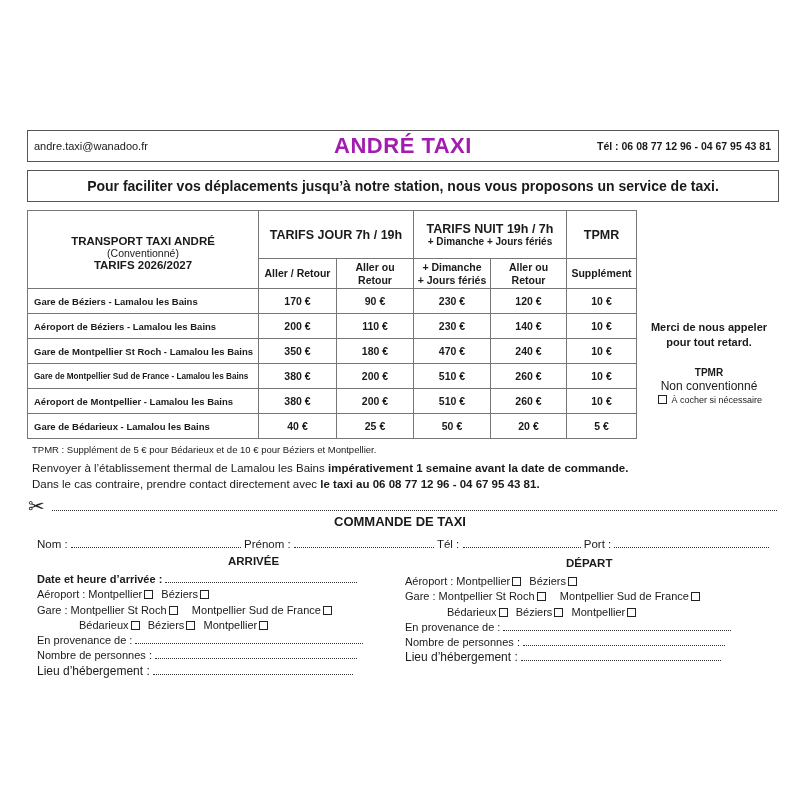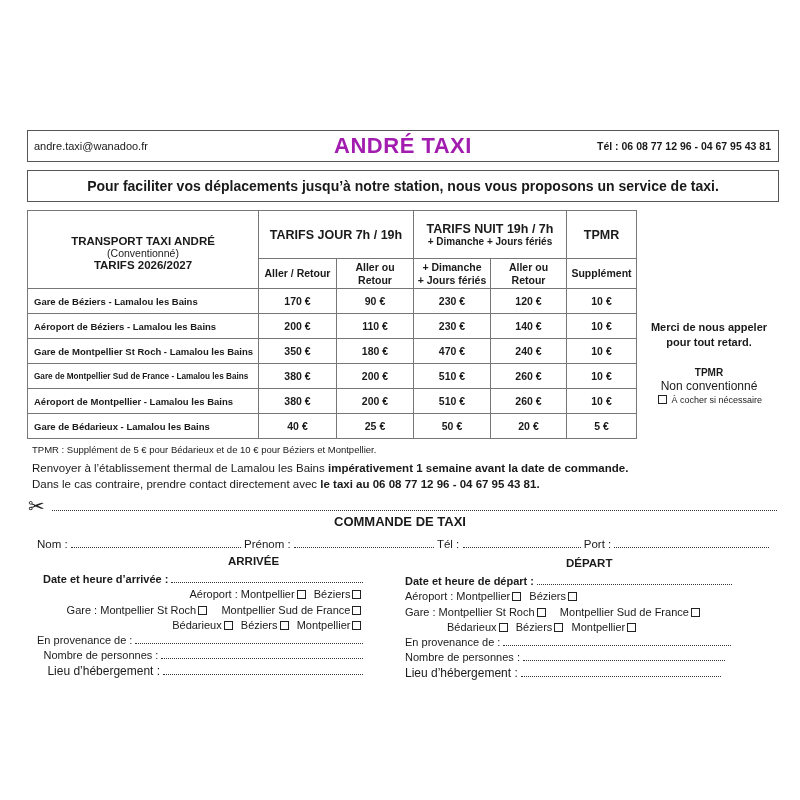--- a/index.html
+++ b/index.html
@@ -53,21 +53,21 @@
 
   #cmd-title { left: 0; right: 0; top: 514px; text-align: center; font-size: 13px; font-weight: bold; }
   #nom-line { left: 37px; top: 538px; font-size: 11.5px; white-space: nowrap; }
   .dots { display: inline-block; border-bottom: 1px dotted #333; height: 9px; vertical-align: baseline; }
 
   .col-title { font-size: 11.5px; font-weight: bold; }
   #arr-title { left: 228px; top: 555px; }
   #dep-title { left: 566px; top: 557px; }
 
   .form-col { position: absolute; font-size: 11px; line-height: 15.3px; white-space: nowrap; }
-  #arr-col { left: 37px; top: 572px; text-align: right; }
+  #arr-col { left: 37px; top: 572px; }
   #dep-col { left: 405px; top: 574px; }
   .form-col .row { height: 15.3px; }
   .form-col .indent { padding-left: 42px; }
   .form-col .big { font-size: 12px; }
 </style>
 </head>
 <body>
 
 <div id="hdr" class="box">
   <span class="email">andre.taxi@wanadoo.fr</span>
@@ -227,24 +227,20 @@
     <span class="dots" style="width:202px"></span>
   </div>
   <div class="row big">
     <span>Lieu d’hébergement :</span>
     <span class="dots" style="width:200px"></span>
   </div>
 </div>
 
 <div id="dep-col" class="form-col">
   <div class="row">
-    <b>Date et heure de départ :</b>
-    <span class="dots" style="width:195px"></span>
-  </div>
-  <div class="row">
     <span>Aéroport  : Montpellier</span><span class="cb"></span>
     &nbsp;<span>Béziers</span><span class="cb"></span>
   </div>
   <div class="row">
     <span>Gare :  Montpellier St Roch</span><span class="cb"></span>
     &nbsp;&nbsp;&nbsp;<span>Montpellier Sud de France</span><span class="cb"></span>
   </div>
   <div class="row indent">
     <span>Bédarieux</span><span class="cb"></span>
     &nbsp;<span>Béziers</span><span class="cb"></span>

